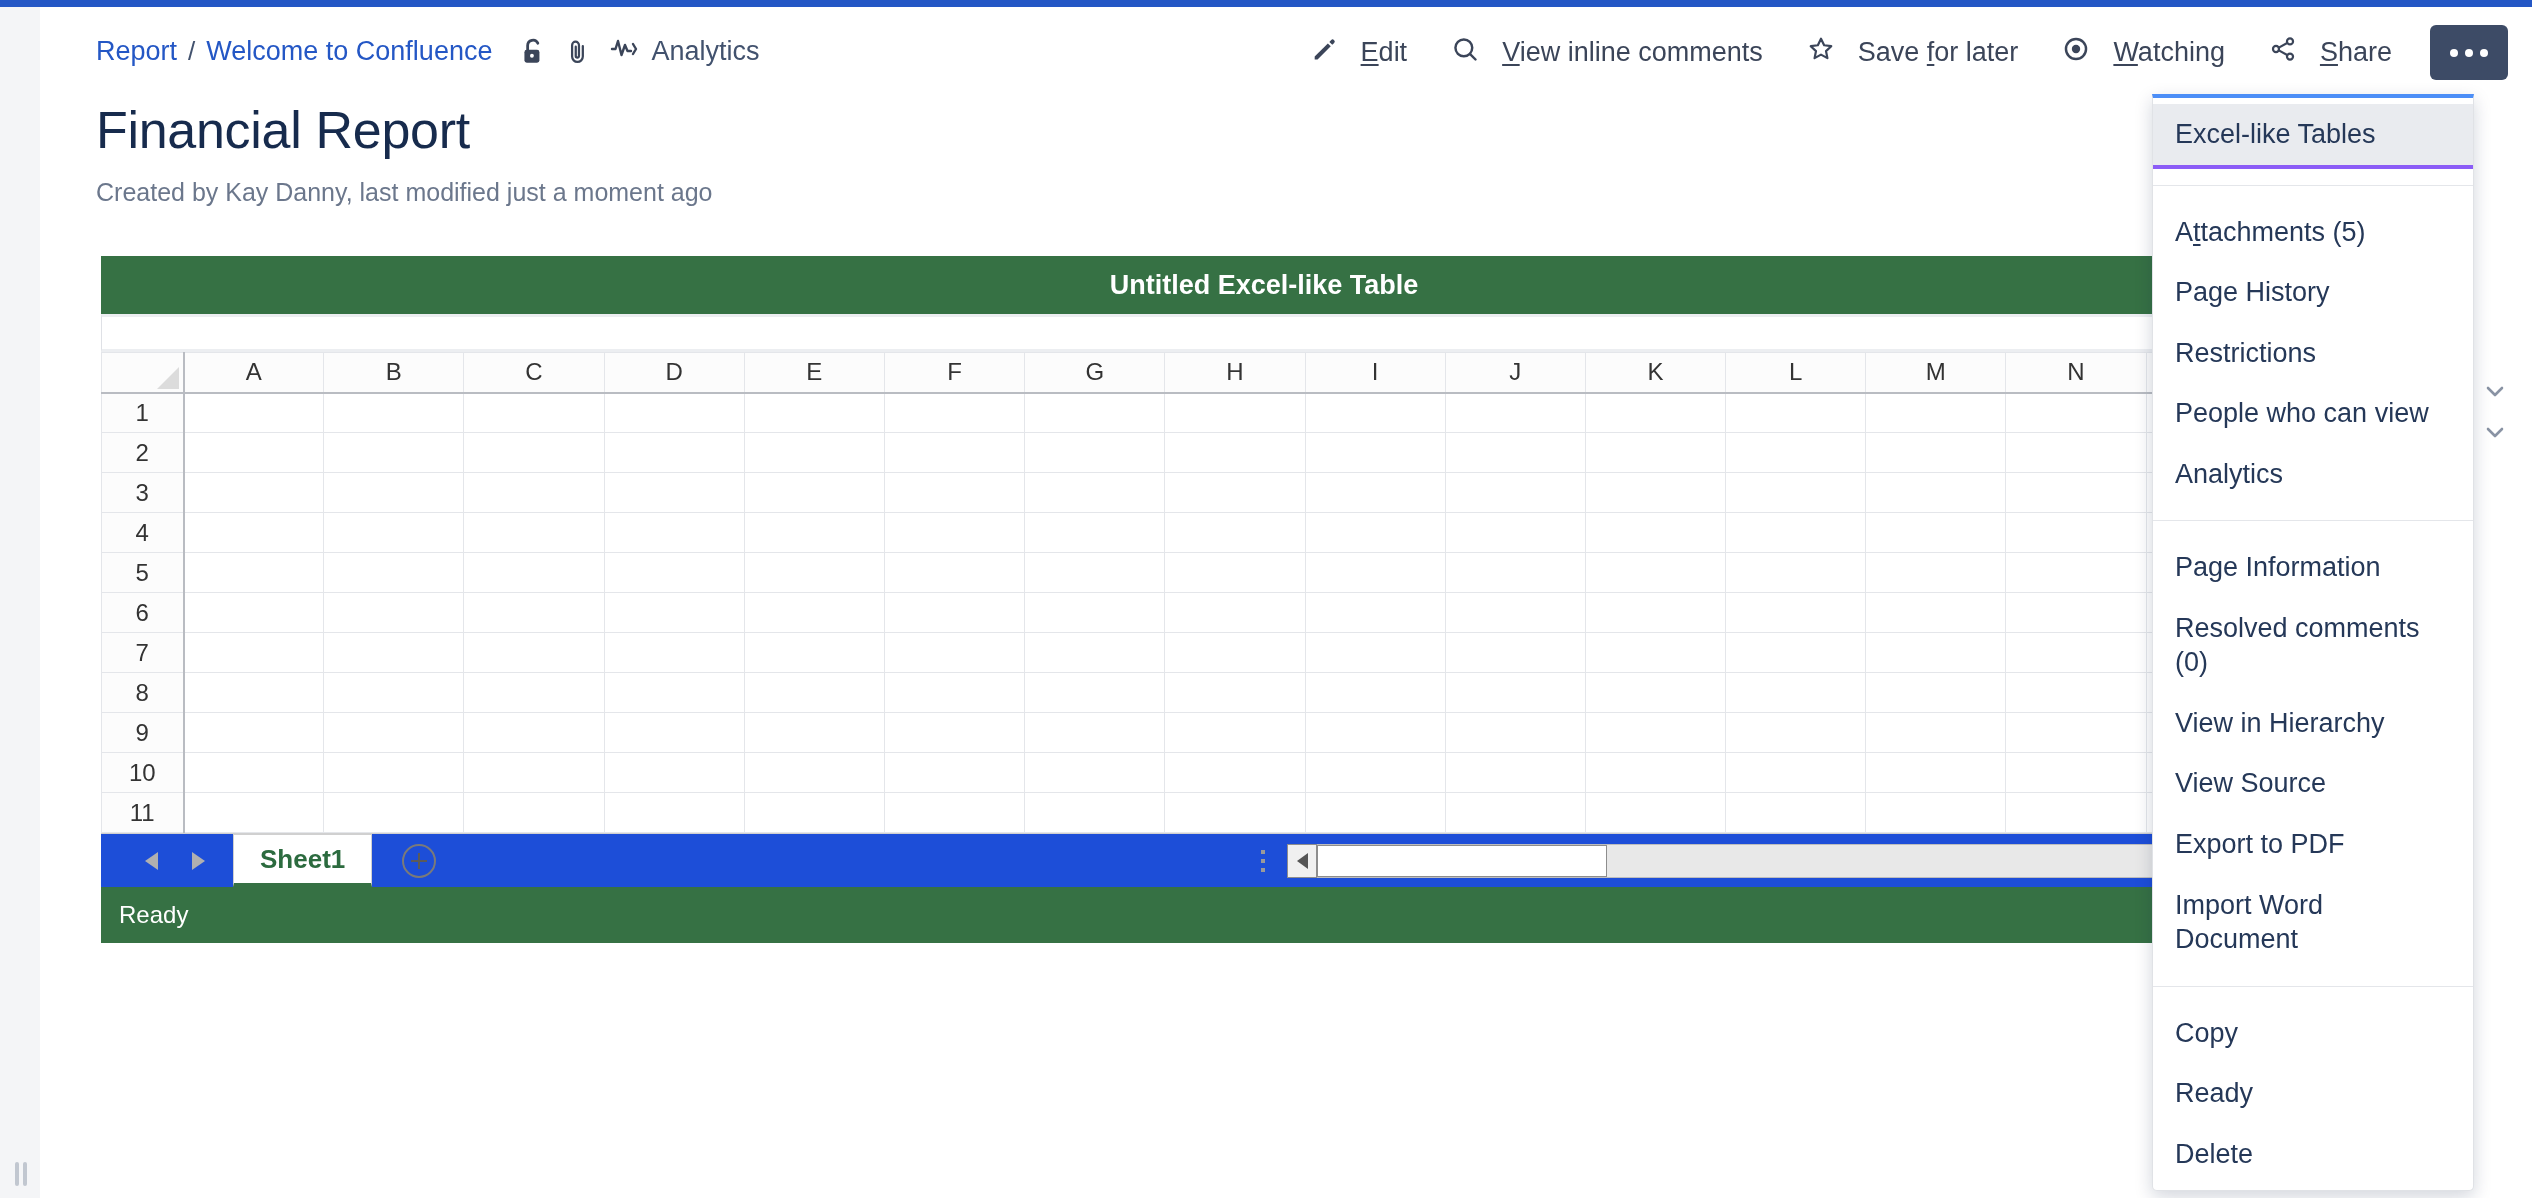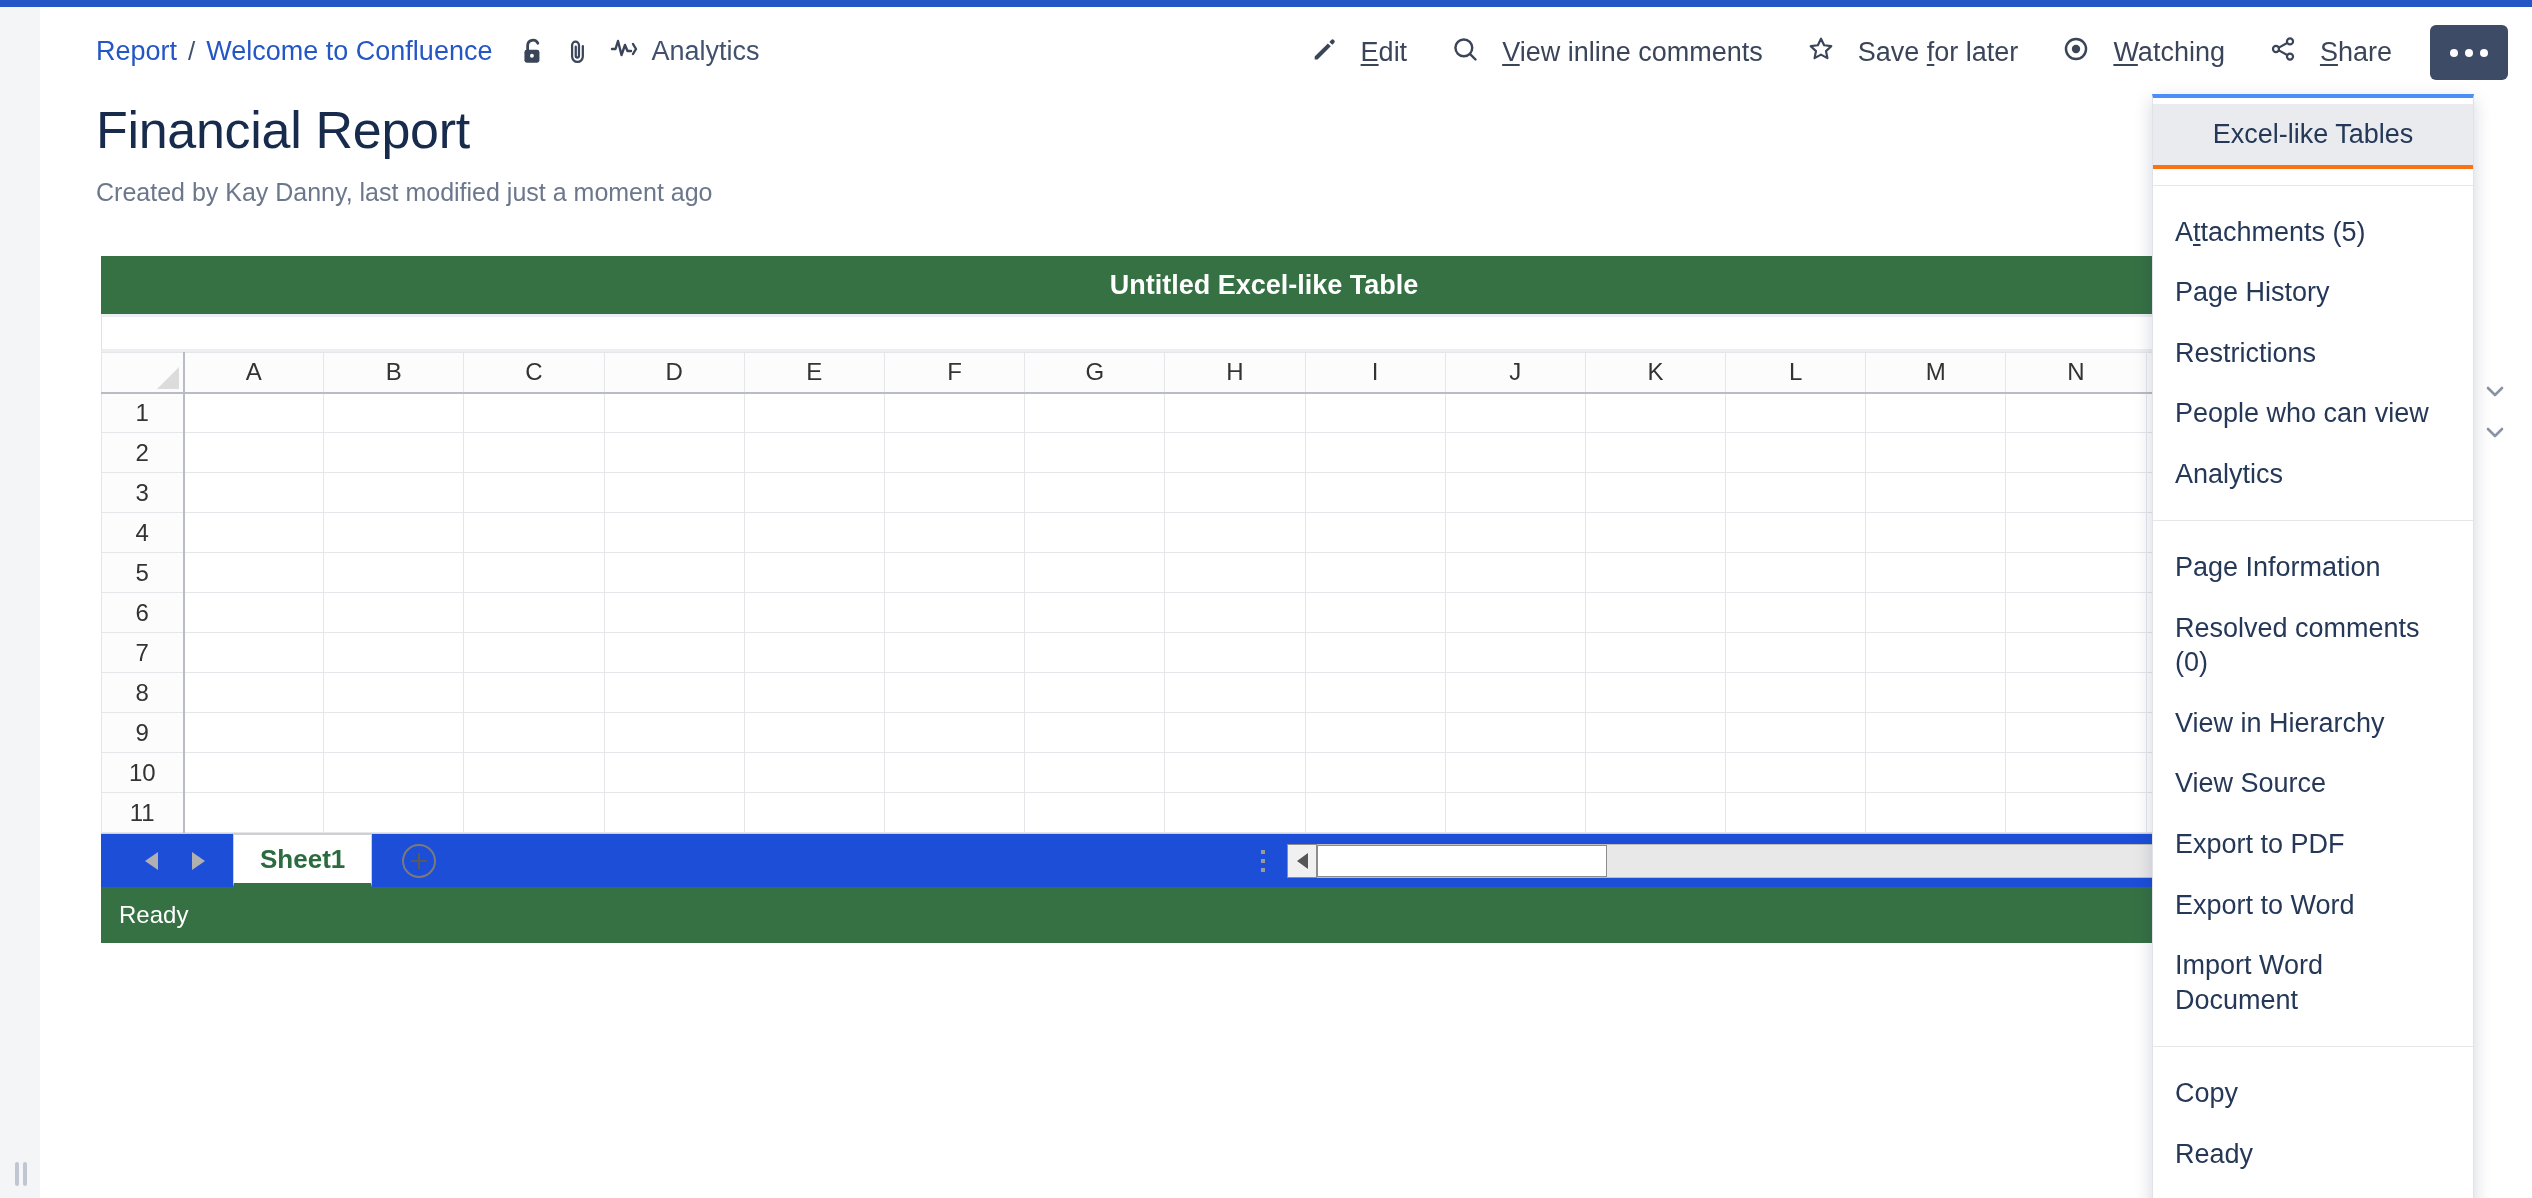--- a/index.html
+++ b/index.html
@@ -165,21 +165,21 @@
     position: absolute; left: 2152px; top: 94px; width: 322px;
     background:#fff; border:1px solid #e0e2e6; border-top: 4px solid #4c8ef7;
     box-shadow: 0 6px 18px rgba(9,30,66,0.18); border-radius: 0 0 5px 5px;
     z-index: 50;
   }
   .menu-item {
     padding: 13px 22px; font-size: 27px; color: #253858; cursor: pointer;
     line-height: 1.28;
   }
   .menu-item.selected {
-    background:#e9ebef; border-bottom: 4px solid #f97316; text-align: center;
+    background:#e9ebef; border-bottom: 4px solid #8b5cf6;
   }
   .menu-sep { height:1px; background:#e4e6ea; margin: 10px 0; }
   .menu-group { padding: 6px 0; }
   .underline-letter { text-decoration: underline; text-underline-offset: 3px; }
 
   
   .chev {
     position:absolute; left: 2484px; width: 22px; height: 22px; z-index: 10;
   }
   .chev svg { display:block; }
@@ -603,21 +603,20 @@
         <div class="menu-item">People who can view</div>
         <div class="menu-item">Analytics</div>
       </div>
       <div class="menu-sep"></div>
       <div class="menu-group">
         <div class="menu-item">Page Information</div>
         <div class="menu-item">Resolved comments (0)</div>
         <div class="menu-item">View in Hierarchy</div>
         <div class="menu-item">View Source</div>
         <div class="menu-item">Export to PDF</div>
-        <div class="menu-item">Export to Word</div>
         <div class="menu-item">Import Word Document</div>
       </div>
       <div class="menu-sep"></div>
       <div class="menu-group">
         <div class="menu-item">Copy</div>
         <div class="menu-item">Ready</div>
         <div class="menu-item">Delete</div>
       </div>
     </div>
 

